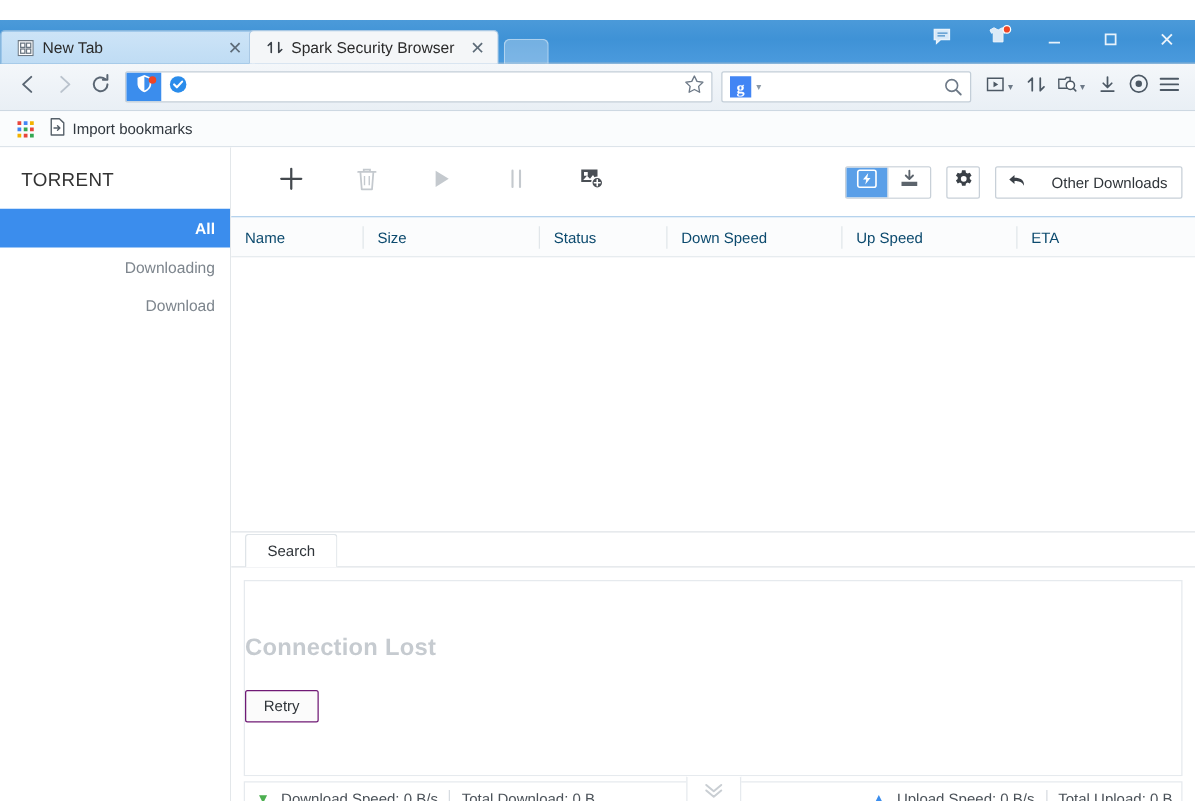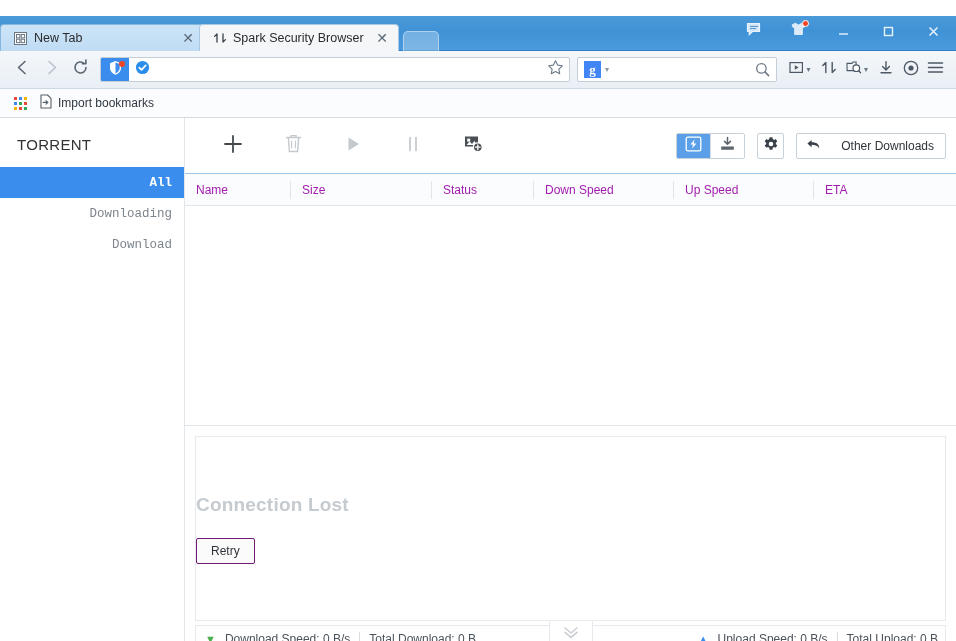--- a/index.html
+++ b/index.html
@@ -108,21 +108,21 @@
   
   .content { position: absolute; left: 0; top: 102px; width: 956px; height: 539px;
     background: #fff; display: flex; }
 
   
   .sidebar { width: 185px; height: 539px; background: #fff;
     border-right: 1px solid #e3e7ea; flex: 0 0 185px; }
   .sidebar-title { padding: 18px 0 14px 17px; font-size: 15px; color: #333; letter-spacing: .3px; }
   .side-item { height: 31px; display: flex; align-items: center;
     justify-content: flex-end; padding-right: 12px; font-size: 12.5px;
-    color: #7d858d; font-family: Liberation Mono, monospace; }
+    color: #7d858d; }
   .side-item.active { background: #3b8ded; color: #fff; font-weight: bold; }
 
   
   .pane { flex: 1 1 auto; display: flex; flex-direction: column;
     width: 771px; background: #fff; }
 
   .tt-toolbar { height: 56px; border-bottom: 1px solid #9fc5e8;
     display: flex; align-items: center; padding: 0 10px 0 18px; background: #fff; }
   .tt-btn { width: 60px; height: 40px; display: flex; align-items: center;
     justify-content: center; color: #44494e; }
@@ -136,21 +136,21 @@
   .segdiv { width: 1px; background: #d5dce2; }
   .gearbtn { width: 27px; height: 26px; border: 1px solid #c8d0d8; border-radius: 2px;
     background: #fff; display: flex; align-items: center; justify-content: center;
     margin-right: 12px; color: #3a4047; }
   .otherdl { height: 26px; border: 1px solid #c8d0d8; border-radius: 2px;
     background: #fff; display: flex; align-items: center; gap: 20px;
     padding: 0 11px 0 9px; font-size: 12px; color: #2f3439; }
 
   .tt-header { height: 32px; background: #fbfcfd; border-bottom: 1px solid #e1e6ea;
     display: flex; align-items: center; }
-  .th { font-size: 12px; color: #a21caf; padding-left: 11px;
+  .th { font-size: 12px; color: #0c4a6e; padding-left: 11px;
     border-left: 1px solid #e1e6ea; height: 18px; display: flex; align-items: center; }
   .th:first-child { border-left: none; }
 
   .tt-body { flex: 1 1 auto; background: #fff; min-height: 0; }
 
   
   .panel { height: 232px; border-top: 1px solid #dfe4e8; background: #fff;
     display: flex; flex-direction: column; }
   .panel-tabs { height: 28px; display: flex; align-items: flex-end;
     padding-left: 11px; border-bottom: 1px solid #dfe4e8; }
@@ -513,20 +513,25 @@
         <div class="th" style="width:141px">Size</div>
         <div class="th" style="width:102px">Status</div>
         <div class="th" style="width:140px">Down Speed</div>
         <div class="th" style="width:140px">Up Speed</div>
         <div class="th" style="width:143px">ETA</div>
       </div>
 
       <div class="tt-body"></div>
 
       <div class="panel">
+        <div class="panel-tabs">
+          <div class="panel-tab">
+            <span>Search</span>
+          </div>
+        </div>
         <div class="panel-body">
           <div class="conn-lost">Connection Lost</div>
           <div class="retry-btn">Retry</div>
         </div>
 
         <div class="statusbar">
           <div class="status-strip"></div>
 
           <div class="status-left">
             <span class="st-arrow down">▼</span>

